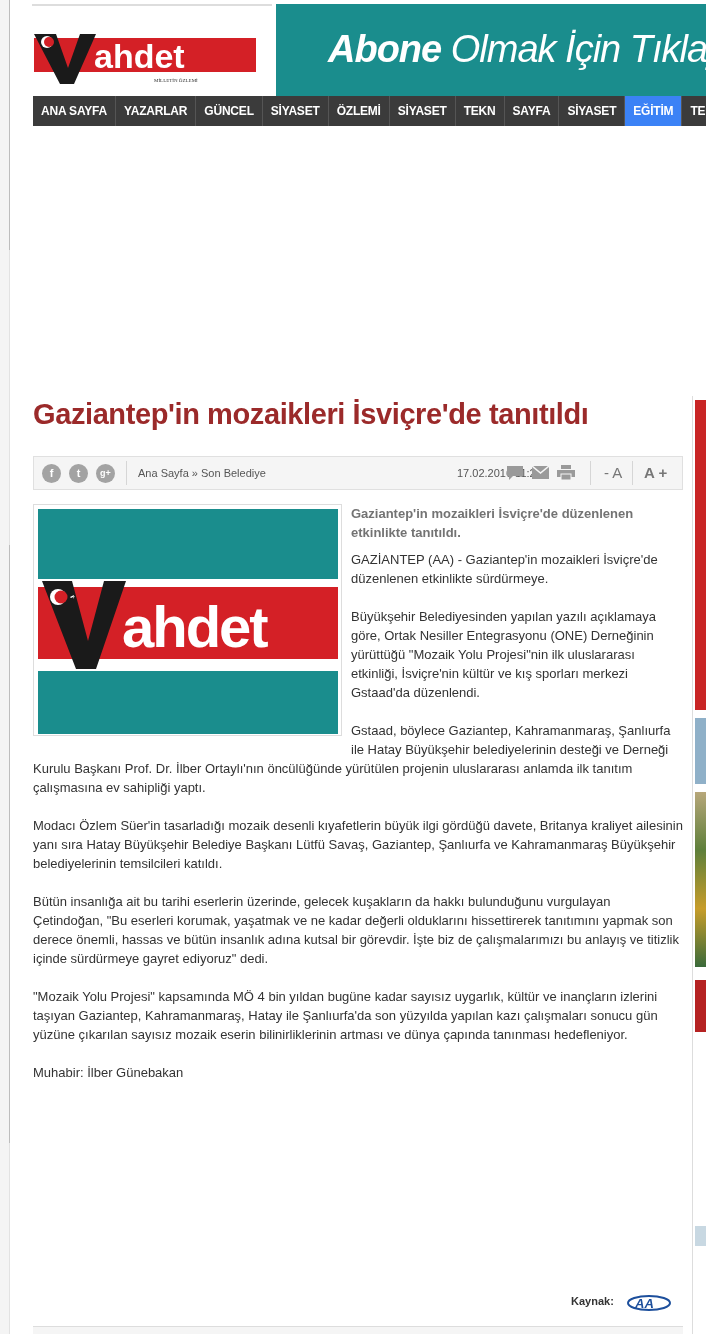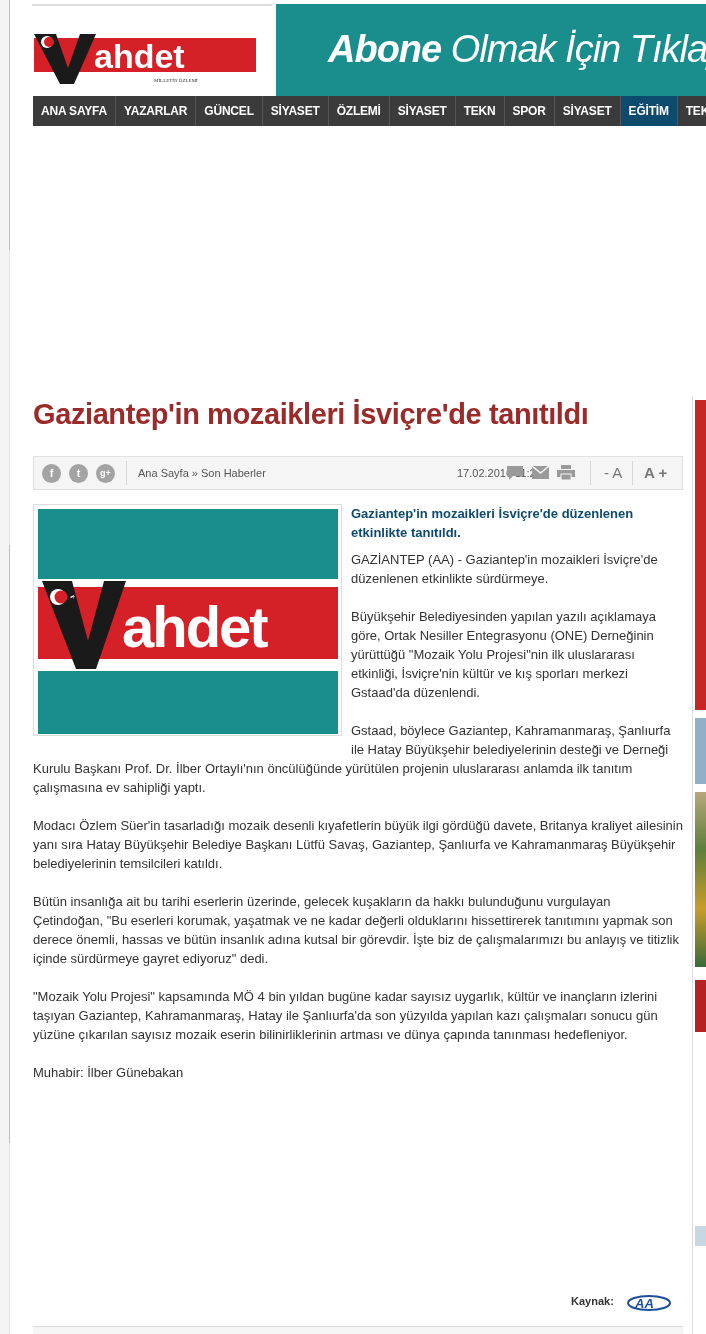--- a/index.html
+++ b/index.html
@@ -12,21 +12,21 @@
     .header { position: absolute; left: 32px; top: 4px; width: 674px; height: 92px; }
     .logo-box { position: absolute; left: 0; top: 0; width: 240px; height: 92px; background: #fff; border-top: 2px solid #ddd; }
     .logo-inner { position: absolute; left: 0; top: 18px; width: 225px; height: 64px; }
     .logo-v { position: absolute; left: 2px; top: 4px; width: 222px; height: 56px; }
     .banner { position: absolute; left: 244px; top: 0; width: 430px; height: 92px; background: #1a8d8d; overflow: hidden; }
     .banner span { position: absolute; left: 52px; top: 24px; font-size: 38px; color: #fff; white-space: nowrap; letter-spacing: -1px; font-style: italic; }
     .banner b { font-weight: bold; }
 
     .nav { position: absolute; left: 33px; top: 96px; width: 673px; height: 30px; background: #3b3b3b; display: flex; overflow: hidden; }
     .nav-item { height: 30px; line-height: 30px; padding: 0 8px; color: #fff; font-size: 12px; font-weight: bold; white-space: nowrap; border-right: 1px solid #555; letter-spacing: -0.2px; }
-    .nav-item.active { background: #0c4a6e; }
+    .nav-item.active { background: #3b82f6; }
 
     .ad-area { position: absolute; left: 33px; top: 126px; width: 673px; height: 260px; background: #fff; }
 
     .title { position: absolute; left: 33px; top: 398px; font-size: 29px; color: #9b2a2a; font-family: "Liberation Sans", sans-serif; letter-spacing: -0.4px; transform: scaleY(1.04); }
 
     .toolbar { position: absolute; left: 33px; top: 456px; width: 650px; height: 34px; background: #f5f5f5; border: 1px solid #e0e0e0; }
     .social { position: absolute; left: 8px; top: 7px; display: flex; gap: 8px; }
     .social .ic { width: 19px; height: 19px; border-radius: 50%; background: #a3a3a3; color: #fff; font-size: 11px; font-weight: bold; text-align: center; line-height: 19px; }
     .tb-sep { position: absolute; top: 4px; width: 1px; height: 24px; background: #d6d6d6; }
     .breadcrumb { position: absolute; left: 104px; top: 10px; font-size: 11px; color: #555; white-space: nowrap; }
@@ -34,21 +34,21 @@
     .tb-icon { position: absolute; top: 8px; color: #9a9a9a; font-size: 16px; }
     .fs { position: absolute; top: 7px; font-size: 15px; color: #777; }
 
     .article-img { position: absolute; left: 33px; top: 504px; width: 309px; height: 232px; background: #fff; border: 1px solid #ddd; }
     .article-img .teal { position: absolute; left: 4px; top: 4px; width: 300px; height: 225px; background: #1a8d8d; }
     .article-img .white-band { position: absolute; left: 0; top: 70px; width: 300px; height: 92px; background: #fff; }
     .article-img .red-band { position: absolute; left: 0; top: 78px; width: 300px; height: 72px; background: #d42026; }
 
     .body-text { position: absolute; left: 33px; top: 504px; width: 650px; font-size: 13px; line-height: 19px; color: #333; }
     .float-spacer { float: left; width: 318px; height: 240px; }
-    .lead { font-weight: bold; color: #0c4a6e; margin-bottom: 8px; }
+    .lead { font-weight: bold; color: #737373; margin-bottom: 8px; }
     .body-text p { margin-bottom: 19px; }
 
     .source { position: absolute; left: 571px; top: 1295px; font-size: 11px; font-weight: bold; color: #333; }
     .source-logo { position: absolute; left: 627px; top: 1295px; width: 44px; height: 16px; }
     .bottom-line { position: absolute; left: 33px; top: 1326px; width: 650px; height: 8px; border-top: 1px solid #ddd; background: #f5f5f5; }
 
     .right-col { position: absolute; left: 692px; top: 396px; width: 14px; height: 938px; border-left: 1px solid #ddd; }
     .rc { position: absolute; left: 2px; width: 12px; }
   </style>
 </head>
@@ -79,39 +79,39 @@
 </div>
 
 <div class="nav">
   <div class="nav-item">ANA SAYFA</div>
   <div class="nav-item">YAZARLAR</div>
   <div class="nav-item">GÜNCEL</div>
   <div class="nav-item">SİYASET</div>
   <div class="nav-item">ÖZLEMİ</div>
   <div class="nav-item">SİYASET</div>
   <div class="nav-item">TEKN</div>
-  <div class="nav-item">SPOR</div>
+  <div class="nav-item">SAYFA</div>
   <div class="nav-item">SİYASET</div>
   <div class="nav-item active">EĞİTİM</div>
   <div class="nav-item">TEKN</div>
 </div>
 
 <div class="ad-area"></div>
 
 <h1 class="title">Gaziantep'in mozaikleri İsviçre'de tanıtıldı</h1>
 
 <div class="toolbar">
   <div class="social">
     <div class="ic">f</div>
     <div class="ic">t</div>
     <div class="ic" style="font-size:9px;">g+</div>
   </div>
   <div class="tb-sep" style="left:92px;"></div>
   <div class="breadcrumb">
-    <span>Ana Sayfa</span><span> » </span><span>Son Haberler</span>
+    <span>Ana Sayfa</span><span> » </span><span>Son Belediye</span>
   </div>
   <div class="date">17.02.2016 11:23</div>
   <div class="tb-icon" style="left:472px;">
     <svg width="18" height="16" viewBox="0 0 18 16">
         <path d="M1 1h16v10H7l-4 4v-4H1z" fill="#9a9a9a"></path>
       </svg>
   </div>
   <div class="tb-icon" style="left:498px;">
     <svg width="17" height="13" viewBox="0 0 17 13">
         <rect x="0" y="0" width="17" height="13" fill="#9a9a9a"></rect>

